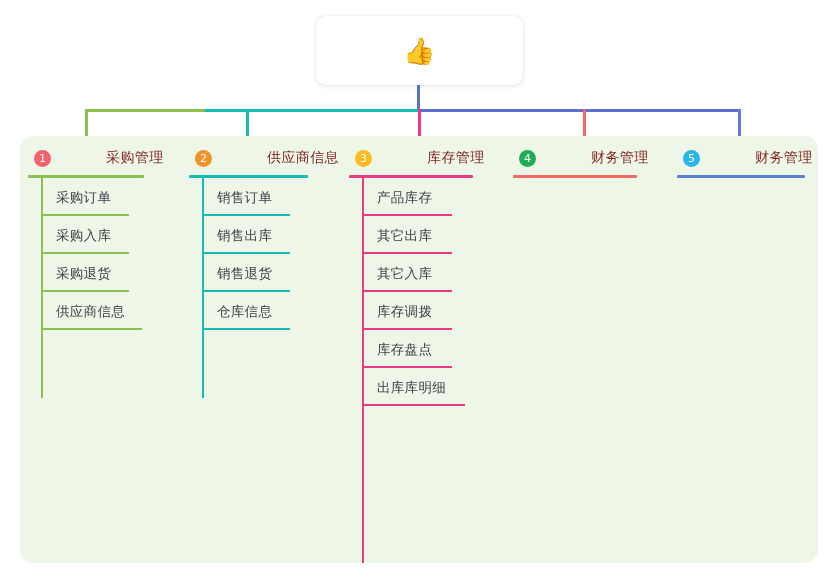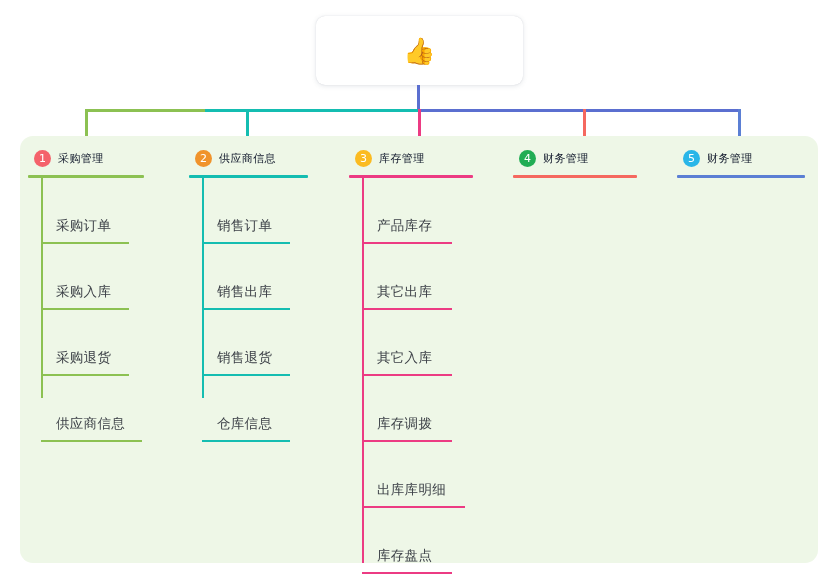--- a/index.html
+++ b/index.html
@@ -89,45 +89,46 @@
     height: 17px;
     border-radius: 50%;
     color: #ffffff;
     font-size: 11px;
     line-height: 17px;
     text-align: center;
     font-family: "DejaVu Sans", sans-serif;
     flex: 0 0 auto;
   }
   .col-title {
-    font-size: 11px;
-    color: #0f172a;
+    font-size: 14px;
+    color: #7f1d1d;
     white-space: nowrap;
     letter-spacing: 0.4px;
+    margin-left: 48px;
   }
   .col-rule {
     height: 3px;
     border-radius: 1px;
     margin-top: 5px;
   }
 
   
   .items {
     position: relative;
     margin-top: 0;
   }
   .trunk {
     position: absolute;
     left: 13px;
     top: 0;
     width: 2px;
   }
   .item {
     position: relative;
-    height: 66px;
+    height: 38px;
     box-sizing: border-box;
     text-align: right;
   }
   .item-label {
     position: absolute;
     left: 28px;
     bottom: 9px;
     font-size: 13.5px;
     color: #3c4047;
     white-space: nowrap;
@@ -243,27 +244,27 @@
           </div>
           <div class="item">
             <span class="item-label">其它入库</span>
             <div class="item-rule" style="width: 90px; background: rgb(236, 59, 131);"></div>
           </div>
           <div class="item">
             <span class="item-label">库存调拨</span>
             <div class="item-rule" style="width: 90px; background: rgb(236, 59, 131);"></div>
           </div>
           <div class="item">
+            <span class="item-label">库存盘点</span>
+            <div class="item-rule" style="width: 90px; background: rgb(236, 59, 131);"></div>
+          </div>
+          <div class="item">
             <span class="item-label">出库库明细</span>
             <div class="item-rule" style="width: 103px; background: rgb(236, 59, 131);"></div>
           </div>
-          <div class="item">
-            <span class="item-label">库存盘点</span>
-            <div class="item-rule" style="width: 90px; background: rgb(236, 59, 131);"></div>
-          </div>
         </div>
       </div>
       <div class="column col-4">
         <div class="col-head">
           <span class="badge" style="background: rgb(33, 173, 84);">4</span>
           <span class="col-title">财务管理</span>
         </div>
         <div class="col-rule" style="width: 124px; background: rgb(245, 104, 95);"></div>
       </div>
       <div class="column col-5">

